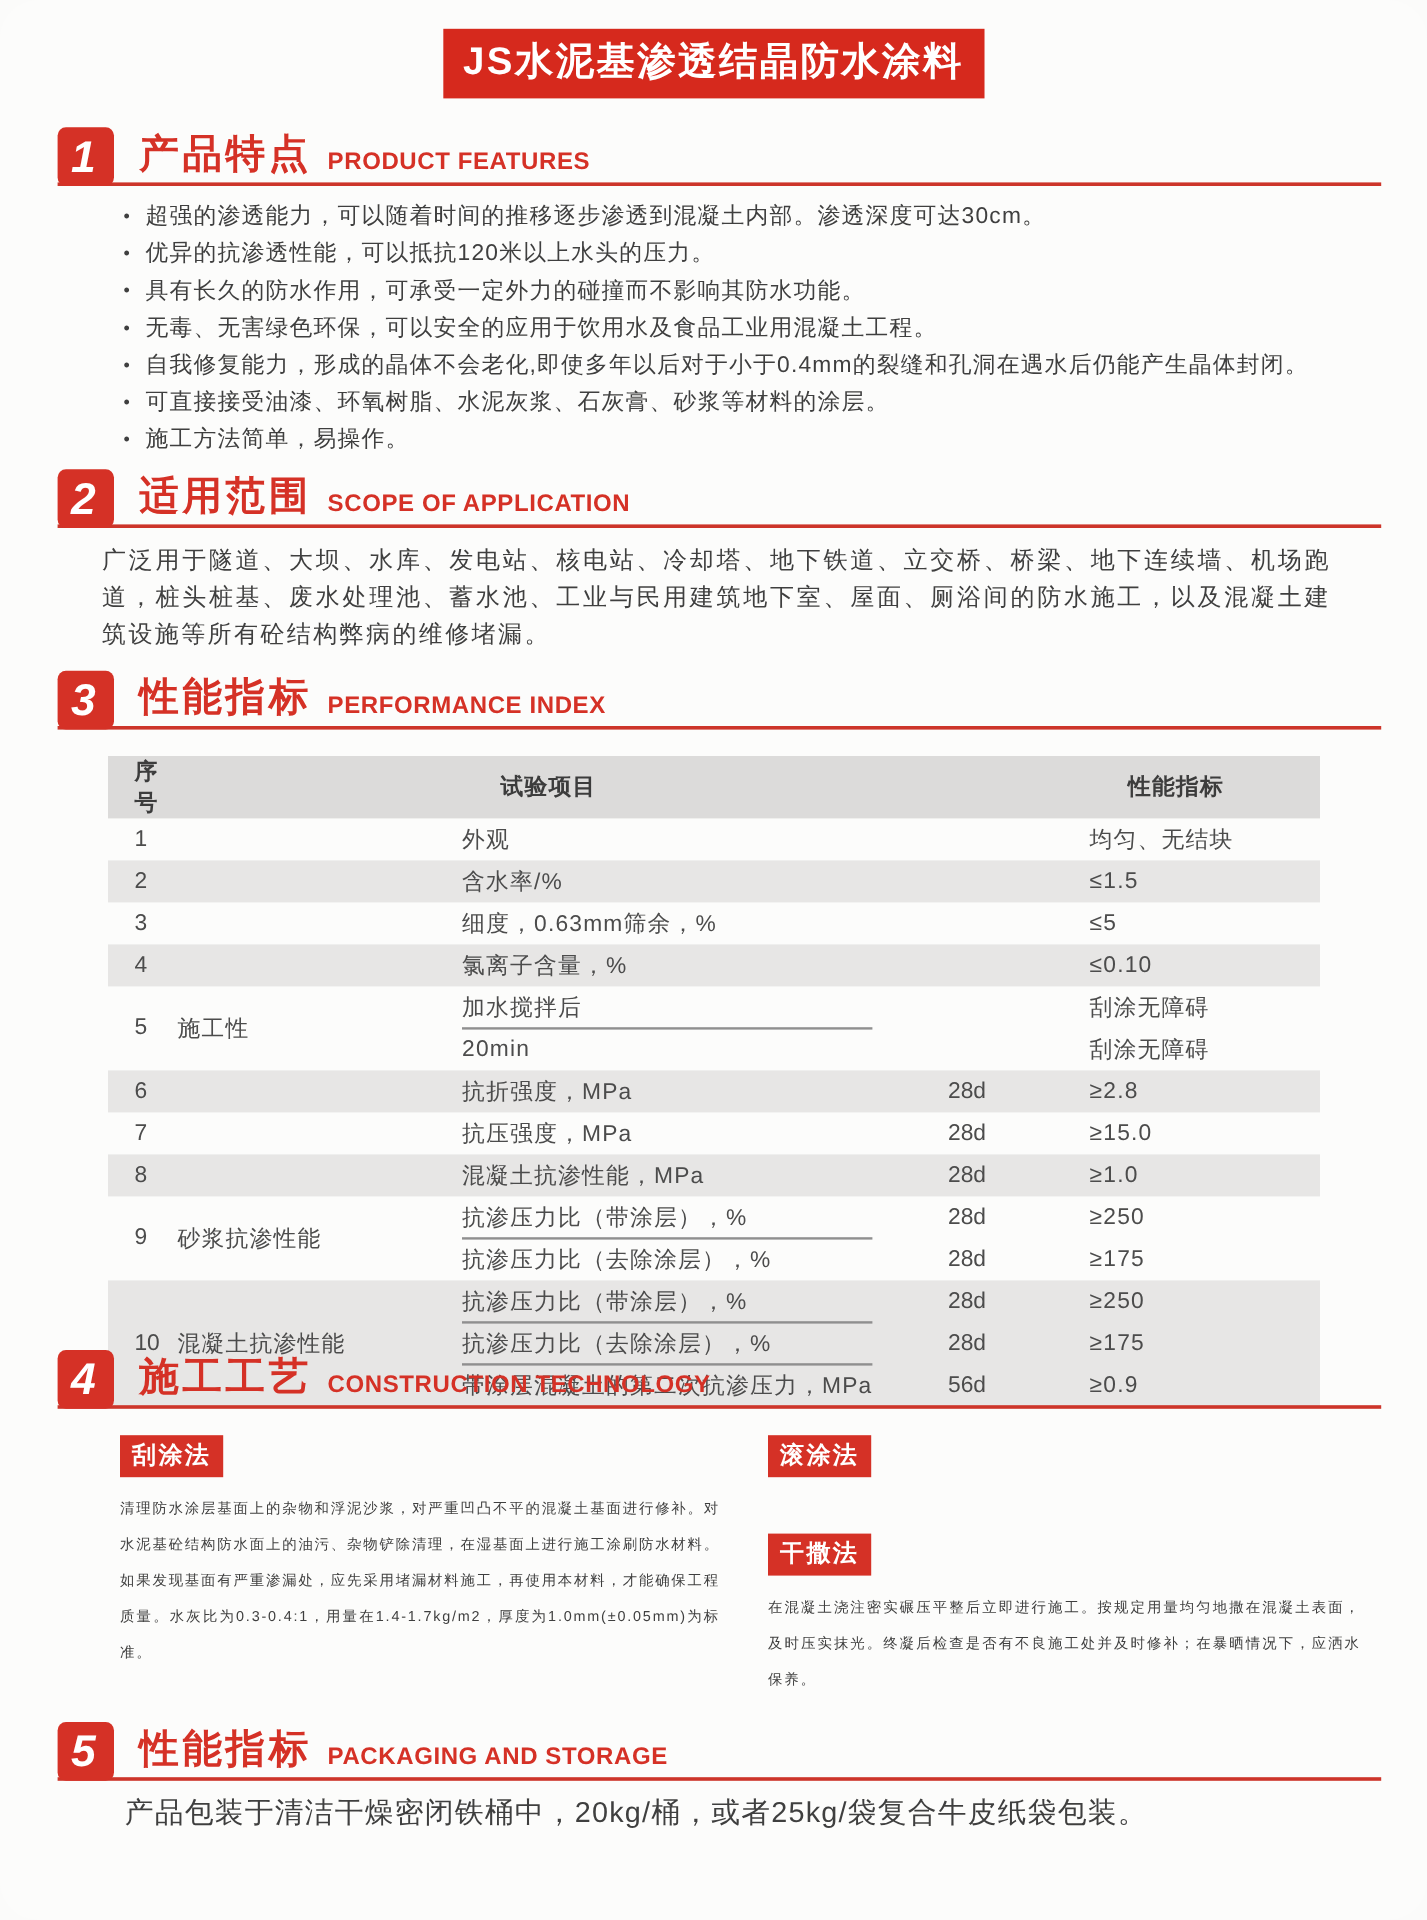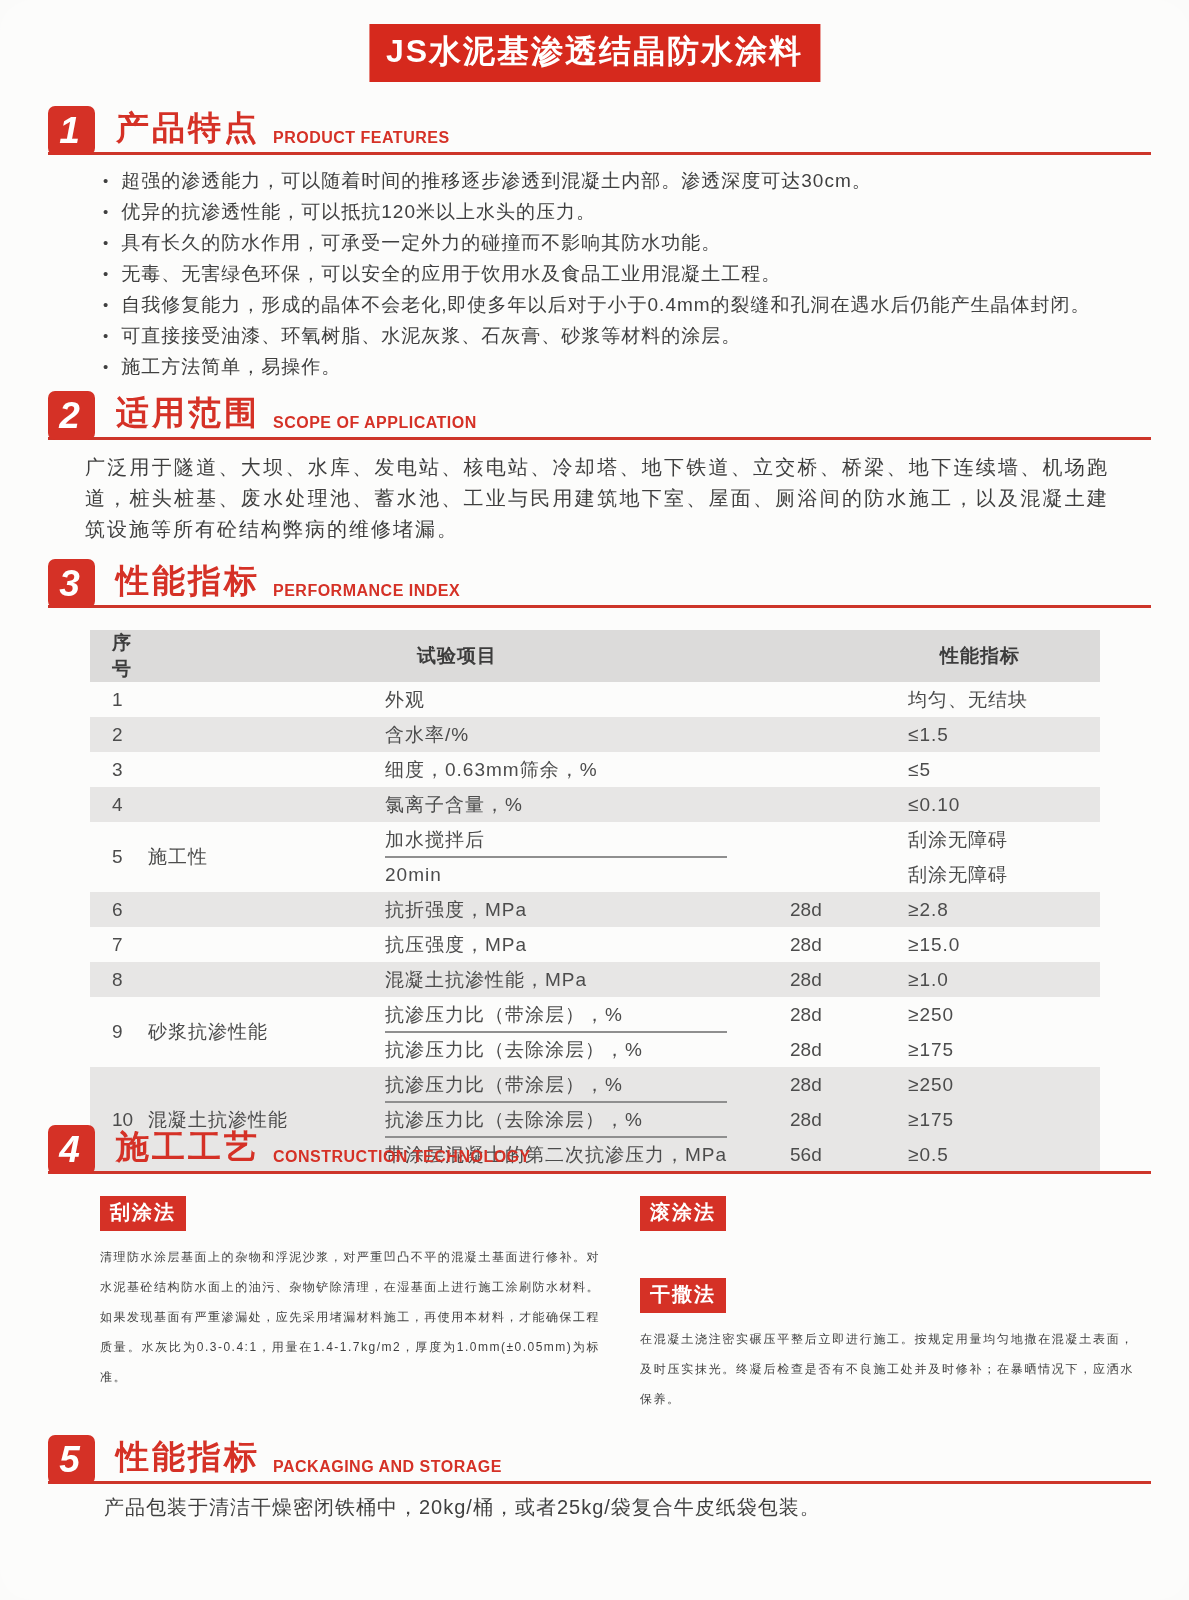--- a/index.html
+++ b/index.html
@@ -33,21 +33,21 @@
     width:47px;height:49px;background:var(--red);border-radius:7px;
     color:#fff;font-size:37px;font-weight:bold;font-style:italic;
     display:flex;align-items:center;justify-content:center;
     margin-bottom:-3px;flex:0 0 auto;padding-right:4px;
   }
   .sec-title{
     color:var(--red);font-size:33px;font-weight:bold;
     margin:0 13px 1px 21px;letter-spacing:3px;white-space:nowrap;
   }
   .sec-sub{
-    color:var(--red);font-size:16px;font-weight:bold;
+    color:var(--red);font-size:20px;font-weight:bold;
     margin-bottom:5px;letter-spacing:.5px;white-space:nowrap;
   }
   .pos-s1{top:103px}
   .pos-s2{top:388px}
   .pos-s3{top:556px}
   .pos-s4{top:1122px}
   .pos-s5{top:1432px}
 
   
   .bullets{position:absolute;top:165px;left:103px;right:40px;}
@@ -86,21 +86,21 @@
   }
   .method-body{
     margin-top:11px;font-size:12px;line-height:30px;
     letter-spacing:1.5px;color:var(--ink);text-align:justify;
   }
   .gap-method{margin-top:47px;}
 
   
   .pack-line{
     position:absolute;top:1494px;left:104px;right:40px;
-    font-size:20px;color:var(--ink);letter-spacing:1px;
+    font-size:24px;color:var(--ink);letter-spacing:1px;
   }
 </style>
 </head>
 <body>
 
 <div id="page">
 
   <div class="title-banner">JS水泥基渗透结晶防水涂料</div>
 
   <div class="sec pos-s1">
@@ -289,21 +289,21 @@
           <div class="divider"></div>
           <div class="sub-line">
             <div class="c-name">抗渗压力比（去除涂层），%</div>
             <div class="c-age">28d</div>
             <div class="c-val">≥175</div>
           </div>
           <div class="divider"></div>
           <div class="sub-line">
             <div class="c-name">带涂层混凝土的第二次抗渗压力，MPa</div>
             <div class="c-age">56d</div>
-            <div class="c-val">≥0.5</div>
+            <div class="c-val">≥0.9</div>
           </div>
         </div>
       </div>
     </div>
 
   <div class="sec pos-s4">
     <div class="sec-num">4</div>
     <div class="sec-title">施工工艺</div>
     <div class="sec-sub">CONSTRUCTION TECHNOLOGY</div>
   </div>

